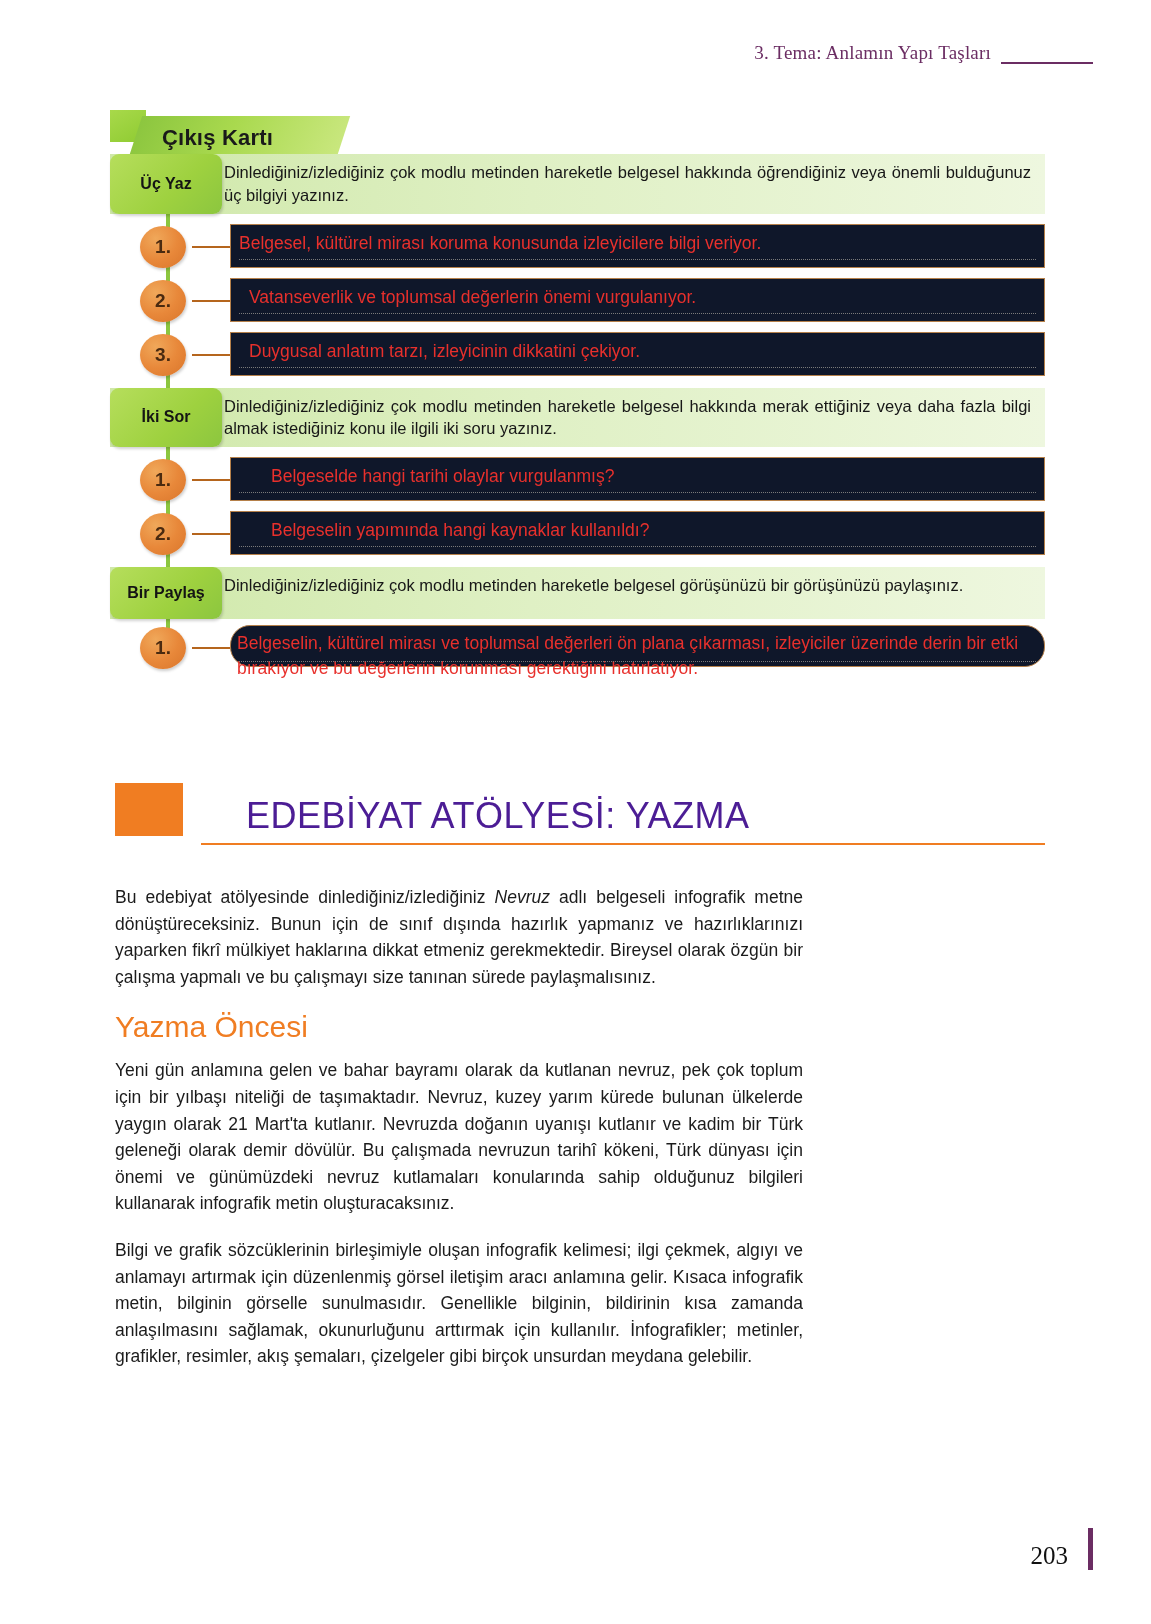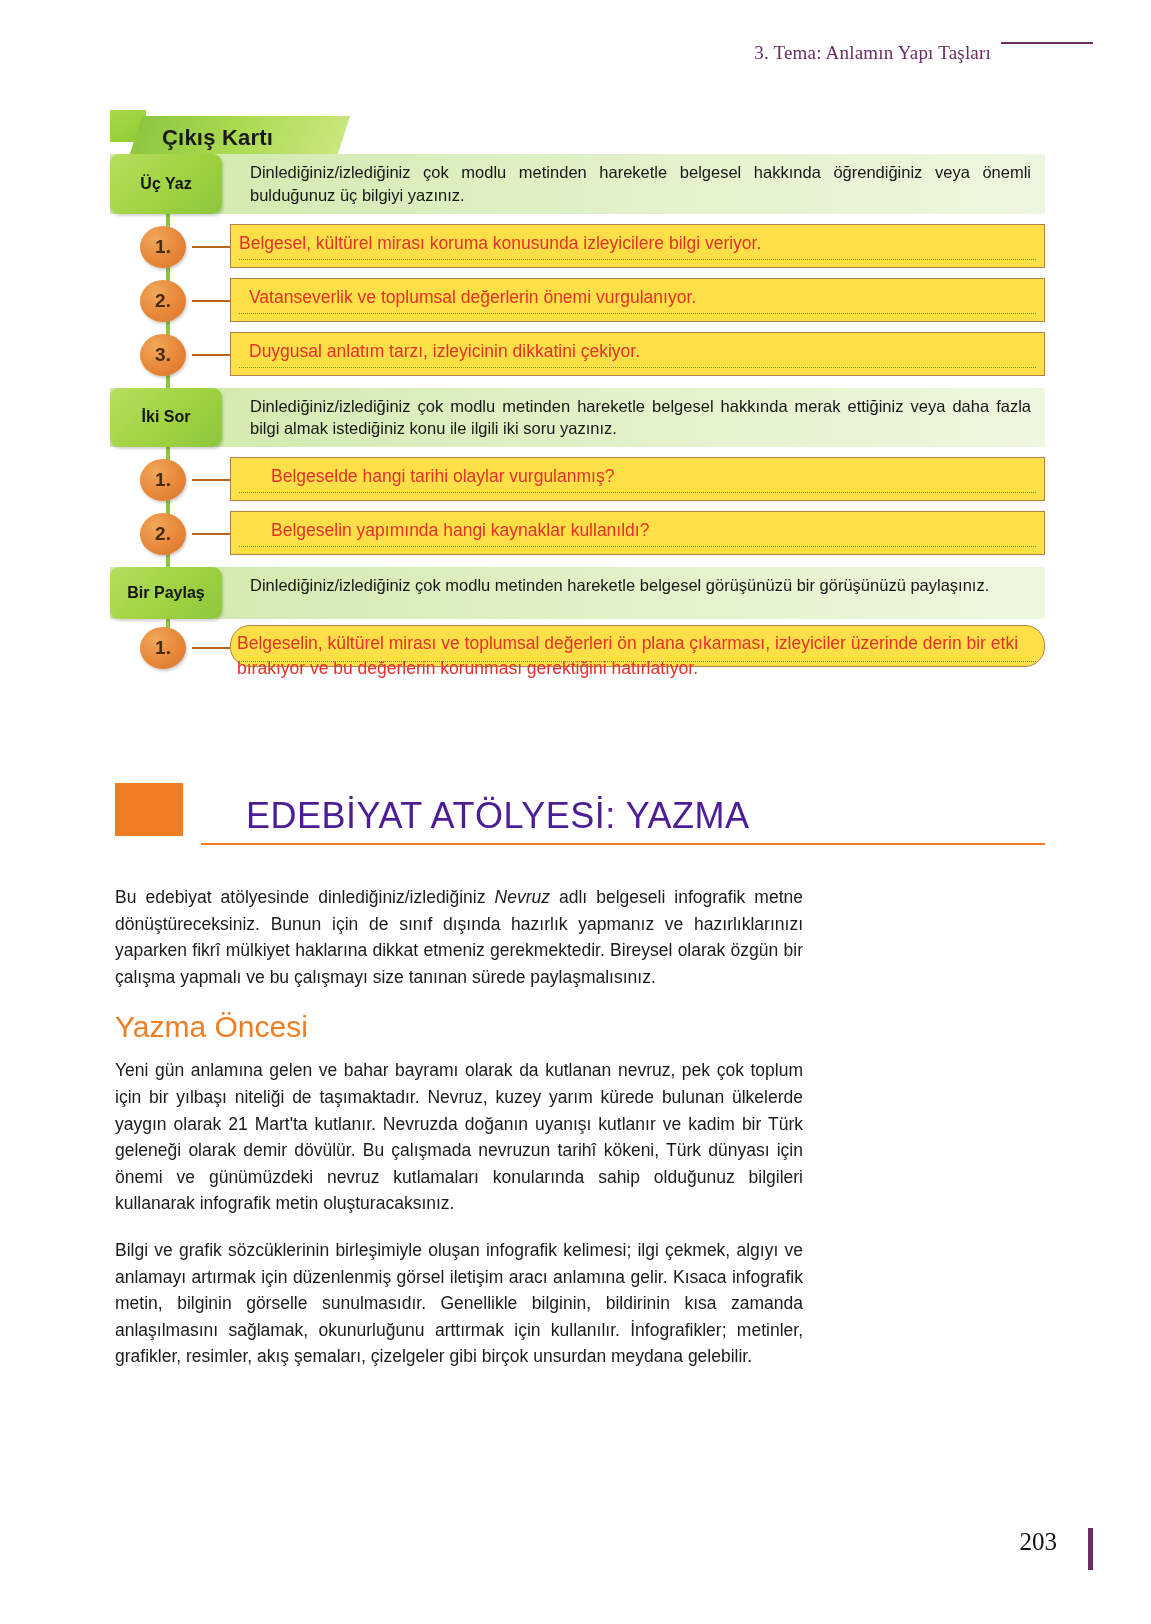--- a/index.html
+++ b/index.html
@@ -16,21 +16,21 @@
     color: #1a1a1a;
     overflow: hidden;
   }
 
   
   .page-header {
     position: absolute;
     top: 42px;
     right: 58px;
     display: flex;
-    align-items: flex-start;
+    align-items: flex-end;
     gap: 10px;
   }
   .page-header .ht {
     font-family: "Liberation Serif", serif;
     font-size: 19px;
     color: #6b2d63;
     letter-spacing: .2px;
     white-space: nowrap;
   }
   .page-header .hrule {
@@ -108,21 +108,21 @@
     z-index: 2;
   }
   .pill span {
     font-size: 16px;
     font-weight: bold;
     color: #141414;
     white-space: nowrap;
   }
   .banner-text {
     flex: 1 1 auto;
-    padding: 7px 14px 7px 28px;
+    padding: 7px 14px 7px 2px;
     font-size: 16.5px;
     line-height: 1.38;
     color: #171717;
     text-align: justify;
     text-justify: inter-word;
   }
 
   
   .spine {
     position: absolute;
@@ -171,21 +171,21 @@
   .leader {
     flex: 0 0 38px;
     height: 2px;
     margin-top: 22px;
     background: #b5651d;
   }
   .ans-box {
     flex: 1 1 auto;
     position: relative;
     border: 1px solid #b5804a;
-    background: #fde047;
+    background: #0f172a;
     height: 44px;
     box-sizing: border-box;
   }
   .dotline {
     position: absolute;
     left: 8px;
     right: 8px;
     bottom: 7px;
     border-bottom: 1.5px dotted #7a7a7a;
   }
@@ -270,22 +270,22 @@
     line-height: 1.1;
     font-weight: normal;
   }
 
   
   .folio {
     position: absolute;
     right: 58px;
     bottom: 54px;
     display: flex;
-    align-items: flex-start;
-    gap: 31px;
+    align-items: flex-end;
+    gap: 20px;
   }
   .folio .num {
     font-family: "Liberation Serif", serif;
     font-size: 25px;
     color: #111;
   }
   .folio .bar {
     width: 5px;
     height: 42px;
     background: #6b2d63;

